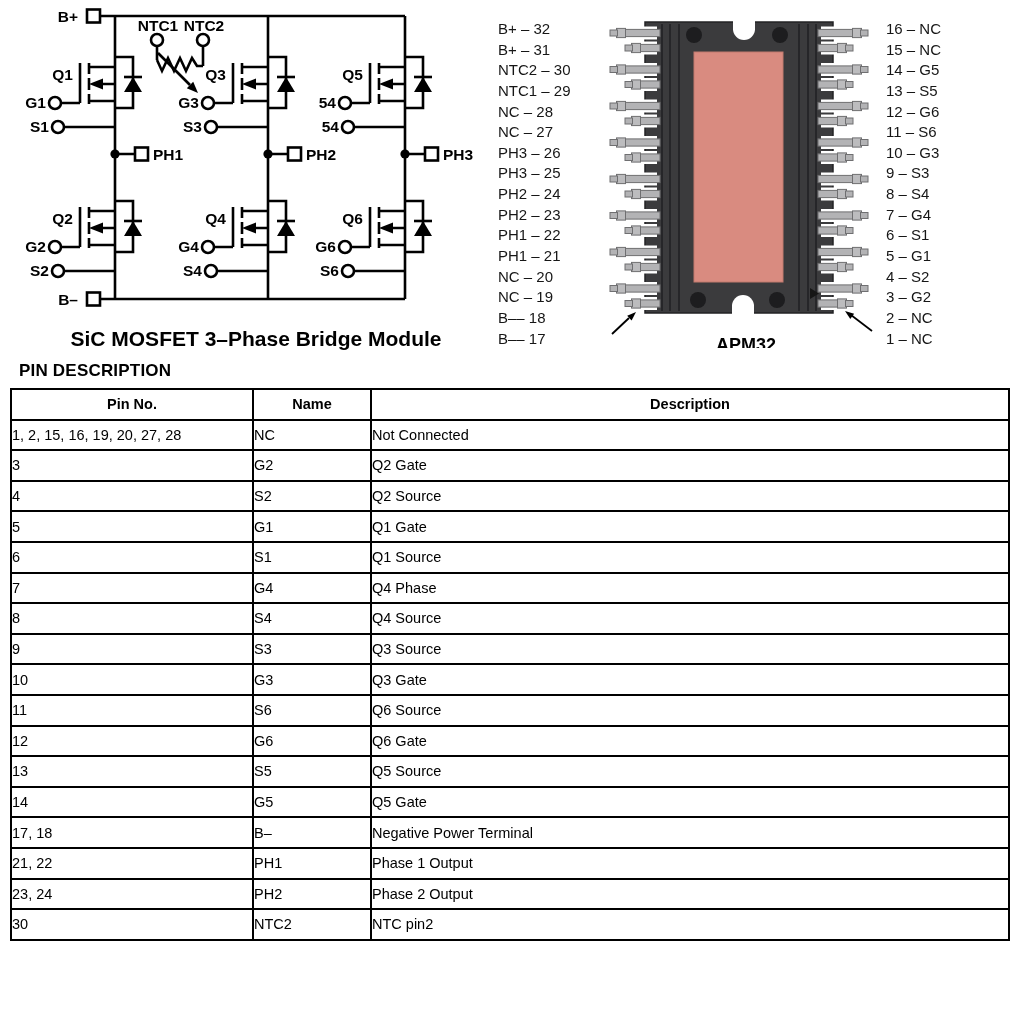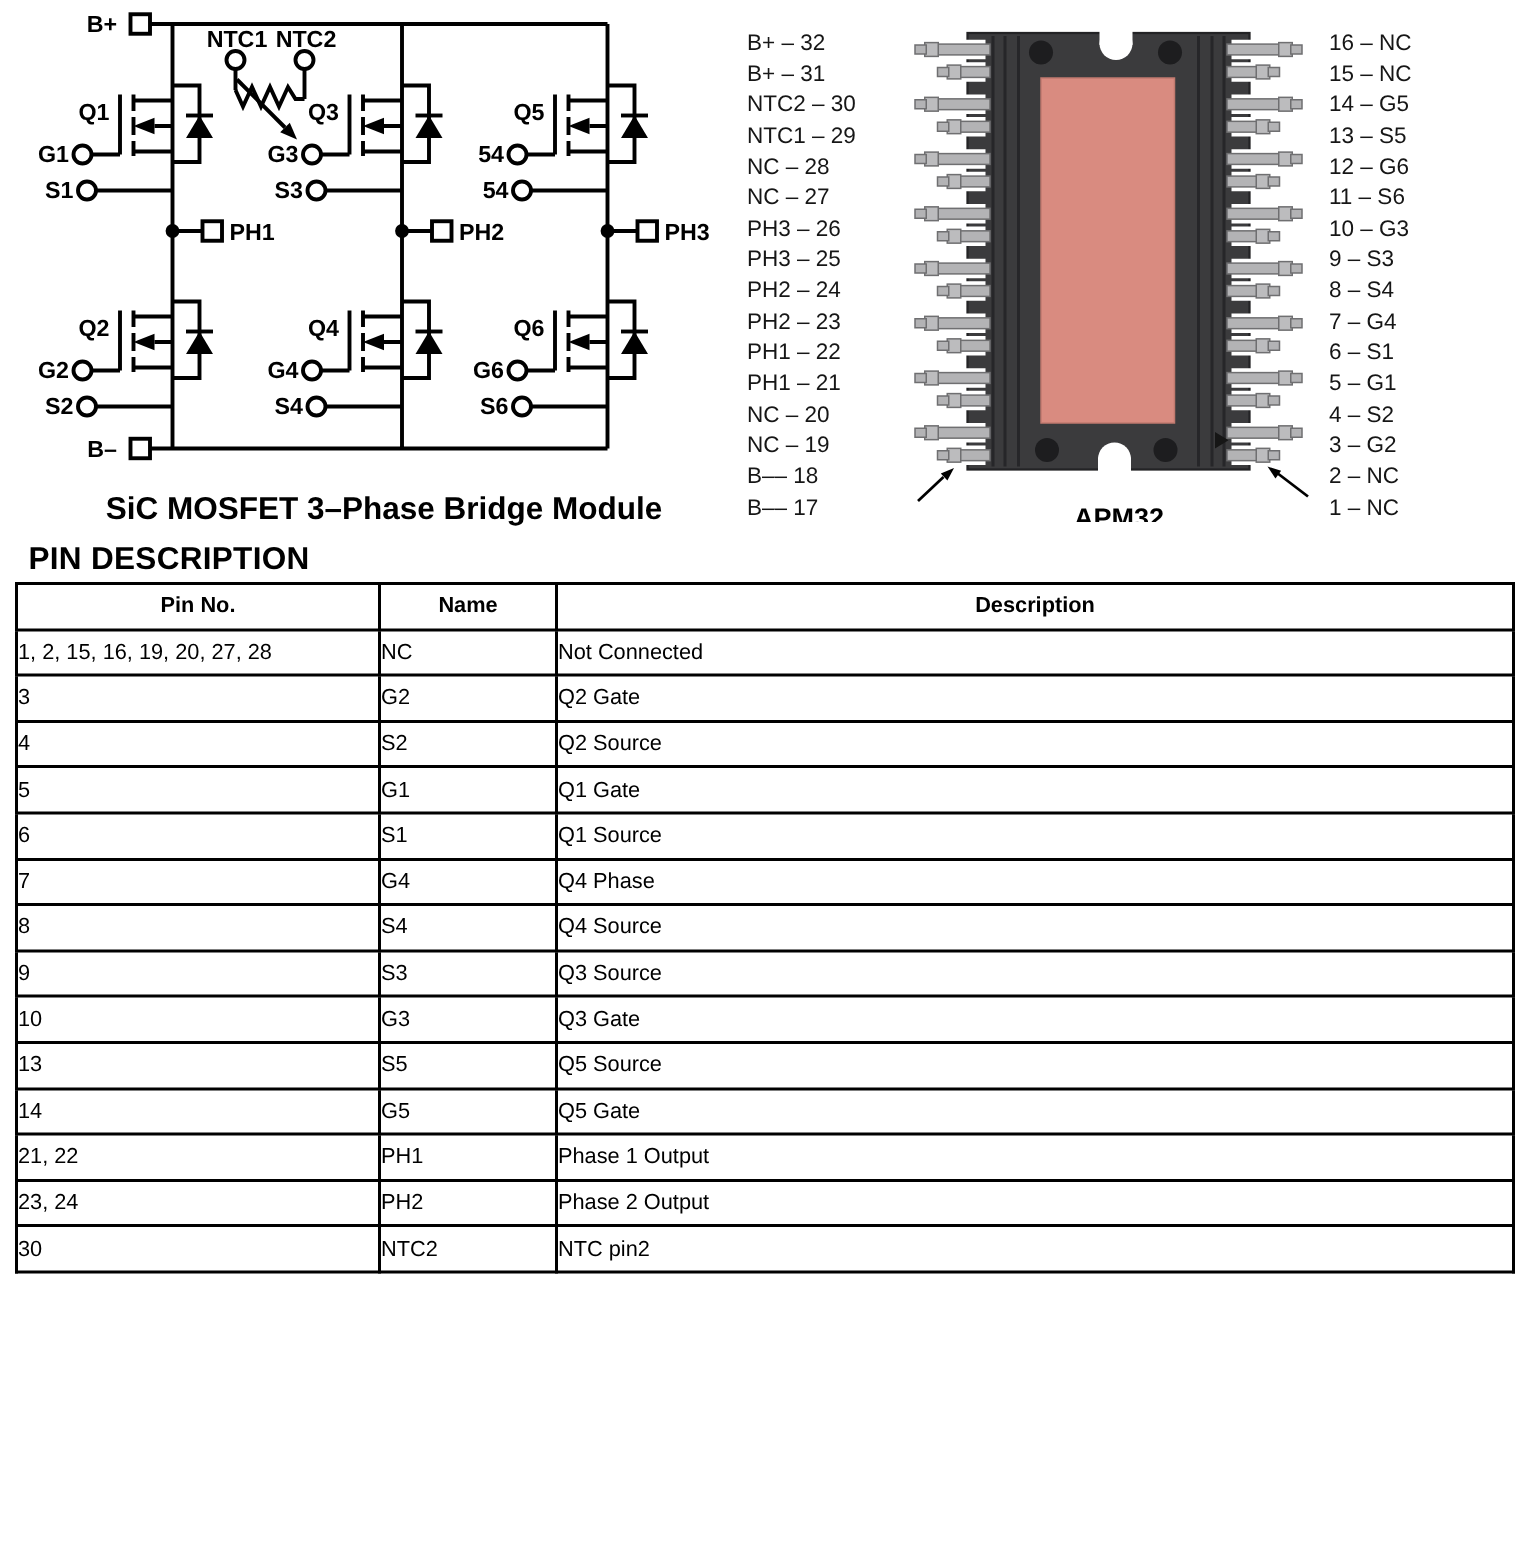--- a/index.html
+++ b/index.html
@@ -5,21 +5,21 @@
   html,body{margin:0;padding:0;background:#fff;}
   .page{position:relative;width:1010px;height:1035px;background:#fff;overflow:hidden;
         font-family:"Liberation Sans",sans-serif;color:#000;}
   svg{position:absolute;display:block;}
   .schematic{left:0;top:0;}
   .package{left:595px;top:14px;}
   .pkg-labels{position:absolute;top:19px;font-size:15px;color:#161616;}
   .pkg-labels.left{left:498px;width:88px;text-align:left;}
   .pkg-labels.right{left:886px;width:130px;text-align:left;}
   .pkg-label{display:block;height:20.65px;line-height:20.65px;white-space:nowrap;}
-  .pin-desc-heading{position:absolute;left:19px;top:361px;font-size:21px;font-weight:bold;
+  .pin-desc-heading{position:absolute;left:19px;top:361px;font-size:17px;font-weight:bold;
         letter-spacing:.2px;}
   table.pin-table{position:absolute;left:10px;top:388px;width:998px;border-collapse:collapse;
         table-layout:fixed;font-size:14.5px;}
   table.pin-table th,table.pin-table td{border:2px solid #000;height:28.6px;padding:0;
         vertical-align:middle;overflow:hidden;white-space:nowrap;}
   table.pin-table th{font-weight:bold;text-align:center;margin-top:22px;}
   td.c1,td.c2{text-align:left;}
   td.c3{text-align:left;padding-left:9px;}
   .sch-label{font-family:"Liberation Sans",sans-serif;font-size:15.5px;font-weight:bold;fill:#000;}
   .sch-title{font-family:"Liberation Sans",sans-serif;font-size:21px;font-weight:bold;fill:#000;}
@@ -348,30 +348,45 @@
           <td class="c1">9</td>
           <td class="c2">S3</td>
           <td class="c3">Q3 Source</td>
         </tr>
       <tr>
           <td class="c1">10</td>
           <td class="c2">G3</td>
           <td class="c3">Q3 Gate</td>
         </tr>
       <tr>
+          <td class="c1">11</td>
+          <td class="c2">S6</td>
+          <td class="c3">Q6 Source</td>
+        </tr>
+      <tr>
+          <td class="c1">12</td>
+          <td class="c2">G6</td>
+          <td class="c3">Q6 Gate</td>
+        </tr>
+      <tr>
           <td class="c1">13</td>
           <td class="c2">S5</td>
           <td class="c3">Q5 Source</td>
         </tr>
       <tr>
           <td class="c1">14</td>
           <td class="c2">G5</td>
           <td class="c3">Q5 Gate</td>
         </tr>
       <tr>
+          <td class="c1">17, 18</td>
+          <td class="c2">B–</td>
+          <td class="c3">Negative Power Terminal</td>
+        </tr>
+      <tr>
           <td class="c1">21, 22</td>
           <td class="c2">PH1</td>
           <td class="c3">Phase 1 Output</td>
         </tr>
       <tr>
           <td class="c1">23, 24</td>
           <td class="c2">PH2</td>
           <td class="c3">Phase 2 Output</td>
         </tr>
       <tr>

